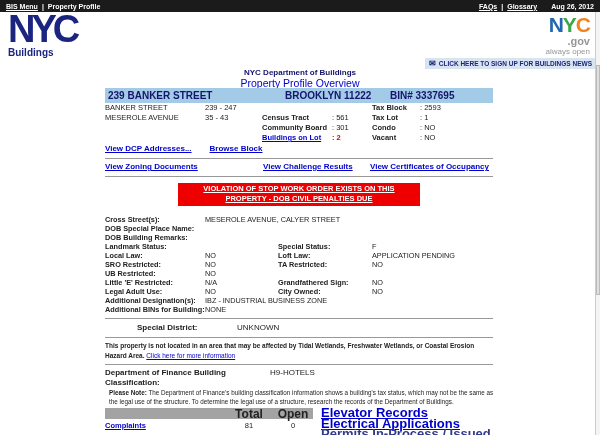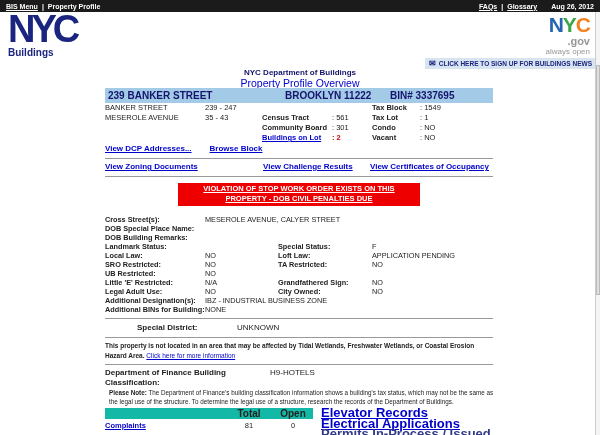--- a/index.html
+++ b/index.html
@@ -73,22 +73,22 @@
   .sd-row .dl { flex:0 0 100px; font-weight:bold; }
   .wetlands { font-size:6.5px; font-weight:bold; line-height:9.5px; margin:3px 0; }
   .wetlands .wlink { font-weight:normal; }
   .class-row { display:flex; line-height:10px; margin-top:3px; }
   .class-row .cl { flex:0 0 165px; font-weight:bold; }
   .note { font-size:6.3px; line-height:8.5px; margin-top:1px; padding-left:4px; width:398px; }
   .note b { font-weight:bold; }
   
   .stats-wrap { display:flex; margin-top:2px; }
   .stats { width:208px; }
-  .stat-header { display:flex; background:#14b8a6; height:11px; align-items:center;
-    font-weight:bold; font-size:10px; }
+  .stat-header { display:flex; background:#a3a3a3; height:11px; align-items:center;
+    font-weight:bold; font-size:12px; }
   .sc1 { flex:0 0 120px; } .sc2 { flex:0 0 48px; text-align:center; } .sc3 { flex:0 0 40px; text-align:center; }
   .stat-row { display:flex; height:12px; align-items:center; font-size:7.5px; }
   .quick { margin-left:8px; display:flex; flex-direction:column; }
   .qlink { line-height:10.5px; font-size:13px; color:#0000cc; font-weight:bold;
     text-decoration:underline; cursor:pointer; }
   .qlink.visited { color:#333a8a; }
   
   .scrollbar { position:absolute; right:0; top:12px; bottom:0; width:5px;
     background:#f4f4f4; border-left:1px solid #ccc; }
   .scroll-thumb { position:absolute; top:53px; height:230px; left:0; right:0;
@@ -141,21 +141,21 @@
       <div class="b2">BROOKLYN  11222</div>
       <div class="b3">BIN# 3337695</div>
     </div>
 
     <div class="prow">
       <div class="ca">BANKER STREET</div>
       <div class="cb">239 - 247</div>
       <div class="cc"></div>
       <div class="ccv"></div>
       <div class="cd">Tax Block</div>
-      <div class="cdv">: 1549</div>
+      <div class="cdv">: 2593</div>
     </div>
     <div class="prow">
       <div class="ca">MESEROLE AVENUE</div>
       <div class="cb">35 - 43</div>
       <div class="cc">Census Tract</div>
       <div class="ccv">: 561</div>
       <div class="cd">Tax Lot</div>
       <div class="cdv">: 1</div>
     </div>
     <div class="prow">

